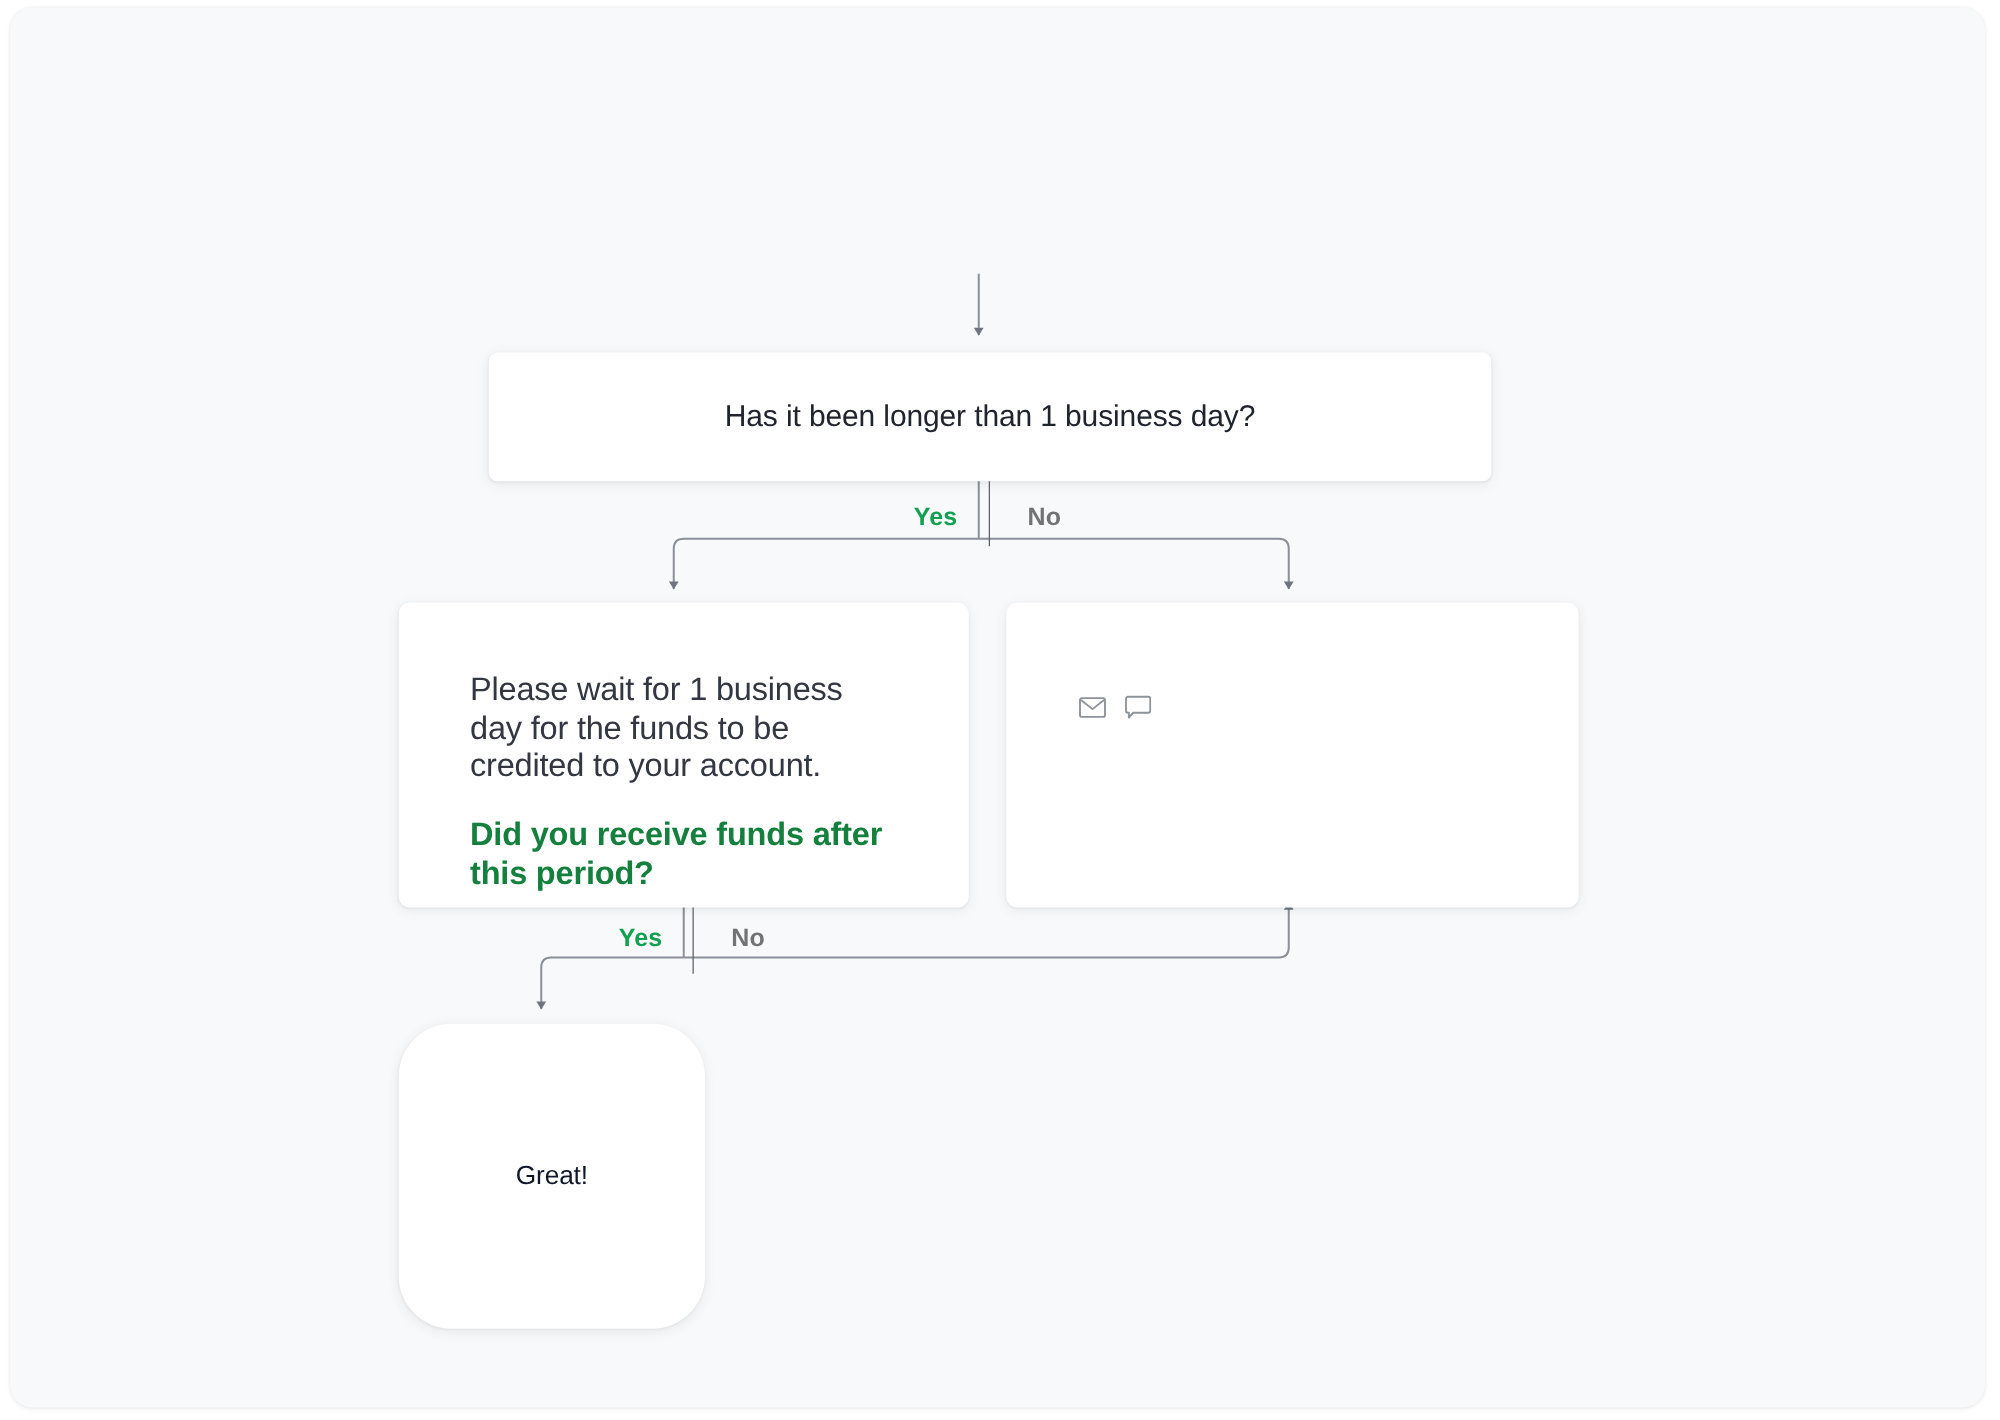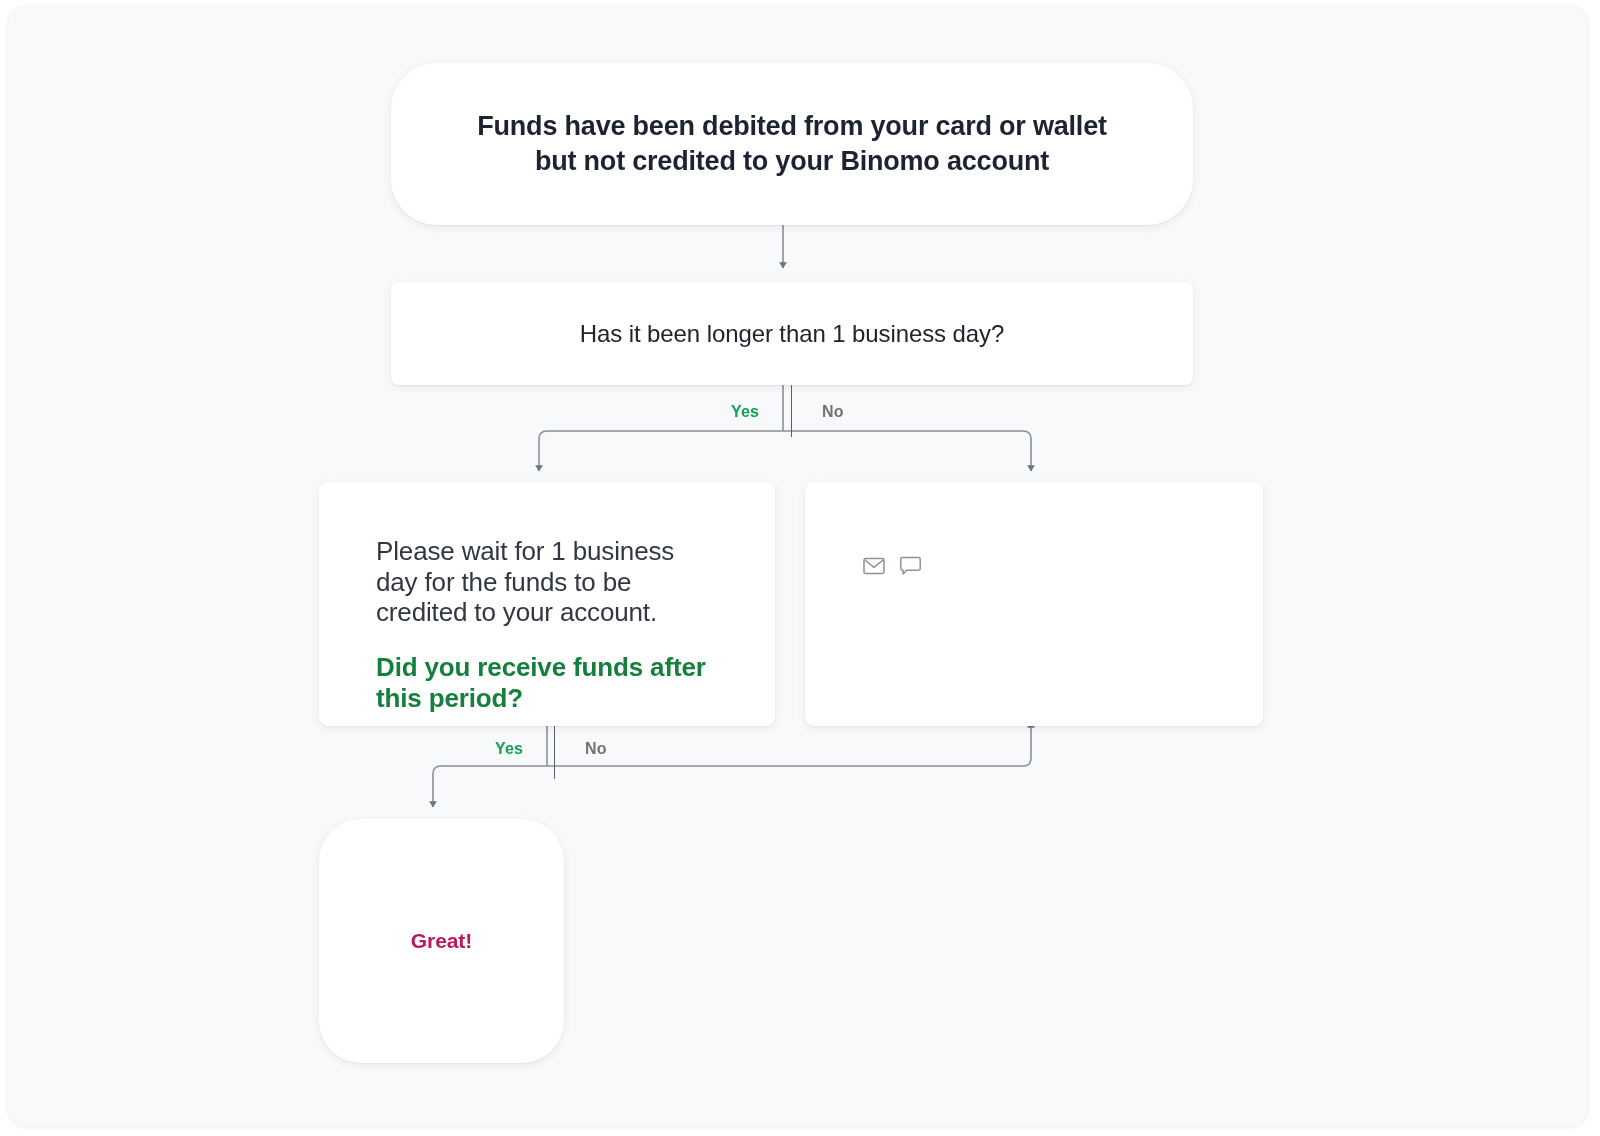--- a/index.html
+++ b/index.html
@@ -129,39 +129,39 @@
     top: 813px;
     width: 245px;
     height: 244px;
     border-radius: 42px;
     display: flex;
     align-items: center;
     justify-content: center;
   }
   .node-great .great-text {
     font-size: 21px;
-    font-weight: bold;
-    color: #be185d;
+    font-weight: normal;
+    color: #0f172a;
     letter-spacing: -0.1px;
   }
 
   
   .connectors {
     position: absolute;
     left: 0;
     top: 0;
     width: 1580px;
     height: 1120px;
     pointer-events: none;
   }
 
   
   .branch-label {
     position: absolute;
-    font-size: 16px;
+    font-size: 20px;
     font-weight: bold;
     letter-spacing: 0.1px;
   }
   .branch-yes { color: #12a150; }
   .branch-no  { color: #737373; }
 
   .lbl-yes-1 { left: 723px; top: 397px; }
   .lbl-no-1  { left: 814px; top: 397px; }
   .lbl-yes-2 { left: 487px; top: 734px; }
   .lbl-no-2  { left: 577px; top: 734px; }
@@ -201,26 +201,20 @@
         <path d="M775,425 L1015,425 Q1023,425 1023,433 L1023,465" marker-end="url(#arrowDown)"></path>
 
         <path d="M539,714 L539,760"></path>
 
         <path d="M539,760 L433,760 Q425,760 425,768 L425,801" marker-end="url(#arrowDown)"></path>
 
         <path d="M539,760 L1015,760 Q1023,760 1023,752 L1023,716" marker-end="url(#arrowUp)"></path>
       </g>
     </svg>
 
-    <div class="node node-start">
-      <div class="title">
-        <span>Funds have been debited from your card or wallet</span><br>
-        <span>but not credited to your Binomo account</span>
-      </div>
-    </div>
 
     <div class="node node-question">
       <div class="qtext">Has it been longer than 1 business day?</div>
     </div>
 
     <div class="divider div-1"></div>
     <div class="branch-label branch-yes lbl-yes-1">Yes</div>
     <div class="branch-label branch-no lbl-no-1">No</div>
 
     <div class="node node-wait">

